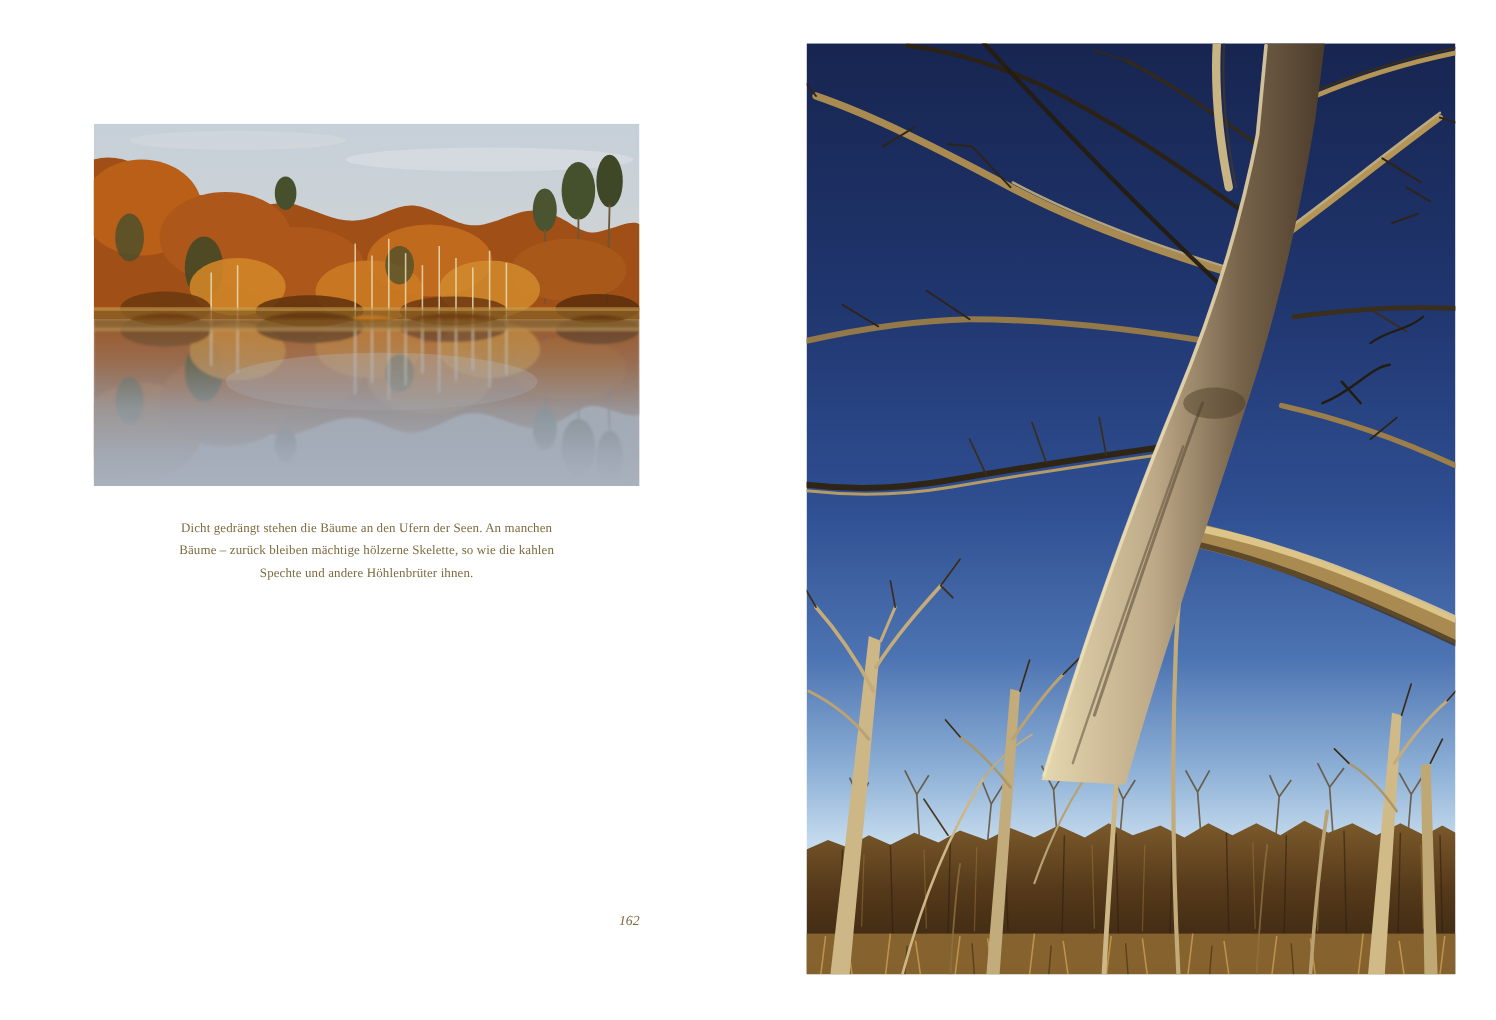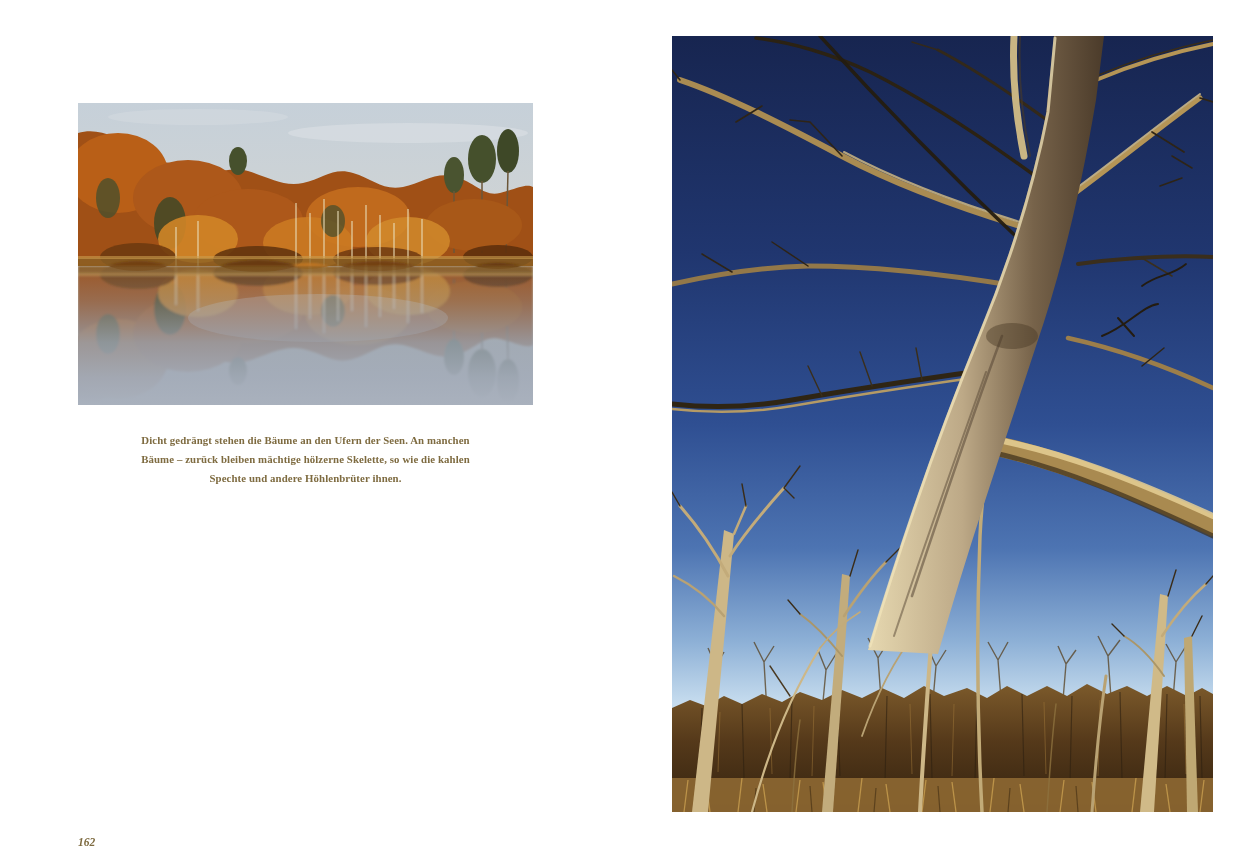--- a/index.html
+++ b/index.html
@@ -2,35 +2,35 @@
 <html style="--caption-text: #7e6b40; --lake-sky-top: #c6d0d9; --lake-sky-bottom: #e3dccf; --autumn-canopy: #b45c18; --pine-green: #45502c; --lake-water: #9aa5b4; --oak-sky-top: #172550; --oak-sky-horizon: #c6dcee; --oak-trunk-light: #e6d8b0; --oak-trunk-shadow: #4b3b2a; --sunlit-branch: #c9a352; --forest-band: #55391a; --reed-gold: #caa050;"><head>
 <meta charset="utf-8">
 <style>
   html,body{margin:0;padding:0;}
   body{
     width:1247px;height:850px;
     background:#ffffff;
     font-family:"Liberation Serif","DejaVu Serif",serif;
     overflow:hidden;
   }
-  .spread{position:relative;width:1023px;height:850px;background:#ffffff;font-weight:bold;}
+  .spread{position:relative;width:1023px;height:850px;background:#ffffff;}
   .photo{position:absolute;overflow:hidden;}
   .photo svg{display:block;width:100%;height:100%;}
   .photo-left{left:78px;top:103px;width:455px;height:302px;}
   .photo-right{left:672px;top:36px;width:541px;height:776px;}
   .caption{
     position:absolute;left:78px;top:431px;width:455px;
     text-align:center;
     font-size:10.8px;line-height:19.2px;
     color:var(--caption-text,#7e6b40);
     letter-spacing:0.1px;
   }
   .page-number{
-    position:absolute;left:78px;top:836px;width:455px;
-    text-align:left;font-style:italic;
+    position:absolute;left:78px;top:762px;width:455px;
+    text-align:right;font-style:italic;
     font-size:11.5px;color:var(--caption-text,#7e6b40);
   }
 </style>
 </head>
 <body>
 
 <div class="spread">
 
   <div>
 

